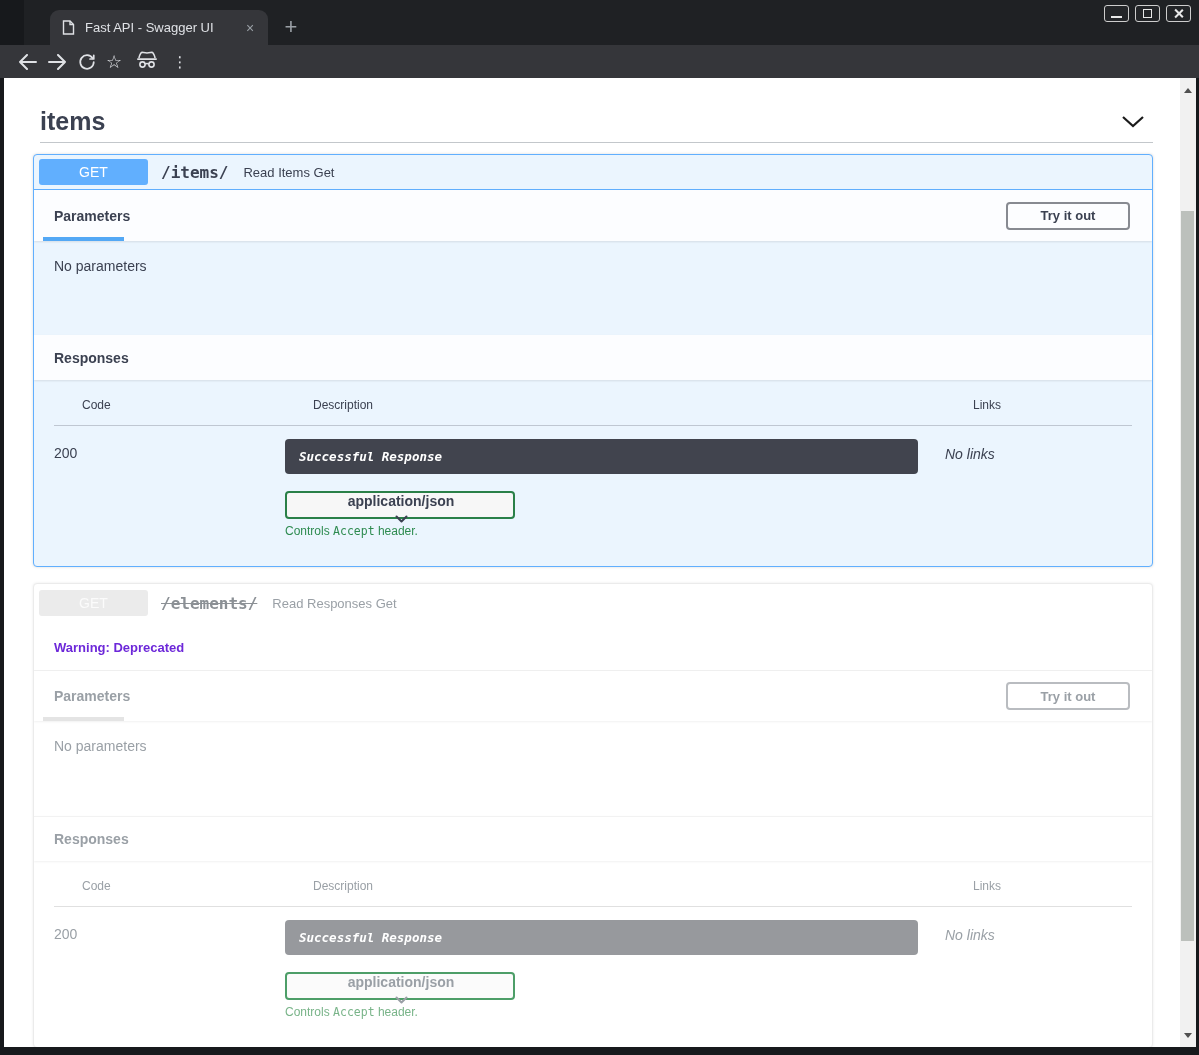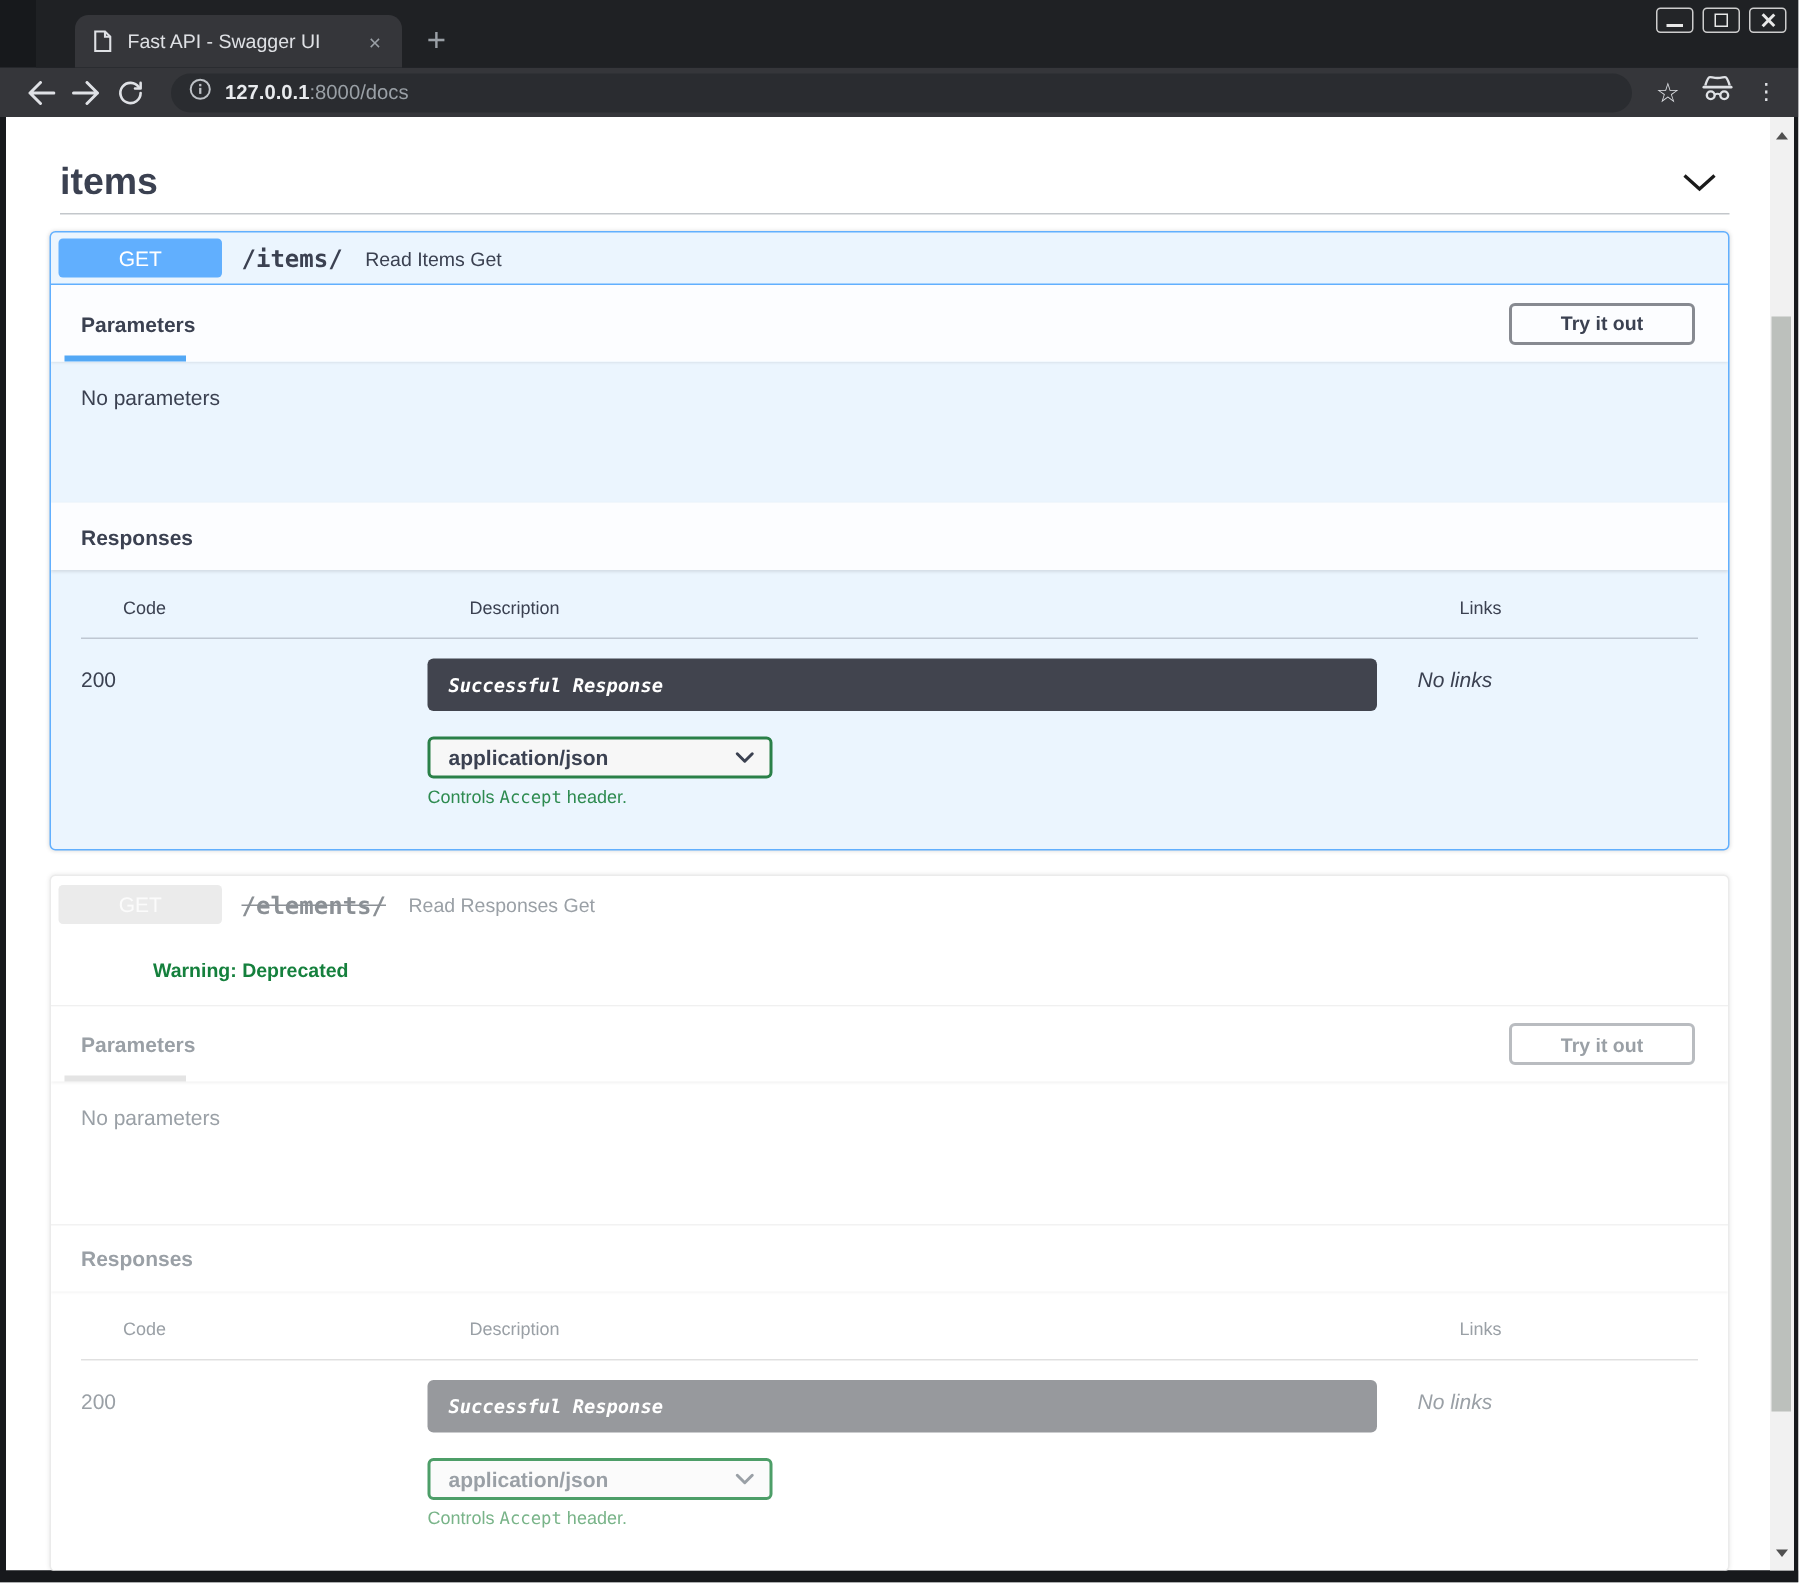--- a/index.html
+++ b/index.html
@@ -66,21 +66,21 @@
   .method-badge { width:109px; height:26px; border-radius:3px; display:flex; align-items:center; justify-content:center;
                   font-size:14px; font-weight:normal; color:#fff; flex:none; }
   .get .method-badge { background:#61affe; }
   .deprecated .method-badge { background:#ebebeb; color:#fbfbfb; }
   .op-path { font-family:"DejaVu Sans Mono", monospace; font-size:16px; font-weight:bold; color:#3b4151; margin-left:13px; }
   .deprecated .op-path { color:#8b9095; text-decoration:line-through; }
   .op-desc { font-size:13px; color:#3b4151; margin-left:15px; }
   .deprecated .op-desc { color:#9aa0a6; }
 
   .warning-row { padding:16px 20px 0; height:49px; border-bottom:1px solid #f0f0f0; }
-  .warning-text { font-size:13px; font-weight:bold; color:#15803d;margin-left:48px; }
+  .warning-text { font-size:13px; font-weight:bold; color:#6d28d9; }
 
   .sec-header { height:51px; display:flex; align-items:center; justify-content:space-between;
                 padding:0 22px 0 20px; background:rgba(255,255,255,.82); box-shadow:0 1px 2px rgba(0,0,0,.10); }
   .deprecated .sec-header { height:50px; background:#fff; box-shadow:0 1px 2px rgba(0,0,0,.06); }
   .tab-item { position:relative; height:100%; display:flex; align-items:center; }
   .tab-label { font-size:14px; font-weight:bold; color:#3b4151; }
   .deprecated .tab-label { color:#9aa0a6; }
   .tab-item::after { content:""; position:absolute; left:-11px; bottom:0; width:81px; height:4px; background:#53a8f5; }
   .deprecated .tab-item::after { background:#e4e4e4; }
   .btn-try { width:124px; height:28px; background:transparent; border:2px solid #878a91; border-radius:4px;
@@ -104,21 +104,21 @@
   .deprecated .t-head { border-bottom-color:rgba(0,0,0,.12); }
   .th { font-size:12px; font-weight:normal; color:#3b4151;margin-left:28px; }
   .deprecated .th { color:#9aa0a6; }
   .t-row { padding-top:13px; }
   .td-code { font-size:14px; color:#3b4151; padding-top:6px; }
   .deprecated .td-code { color:#9aa0a6; }
   .resp-box { width:633px; height:35px; border-radius:4px; background:#41444e; display:flex; align-items:center; padding:0 14px; }
   .deprecated .resp-box { background:#97999d; }
   .resp-box span { font-family:"DejaVu Sans Mono", monospace; font-style:italic; font-weight:bold; font-size:12.5px; color:#fff; }
   .media-select { width:230px; height:28px; margin-top:17px; background:#f7f7f7; border:2px solid #2a8048; border-radius:4px;
-                  display:flex; align-items:center; justify-content:space-between; padding:0 10px 0 12px; }
+                  display:flex; align-items:center; justify-content:space-between; padding:0 10px 0 12px;flex-direction:column; }
   .deprecated .media-select { border-color:#4d9e68; background:#fbfbfb; }
   .media-select .sel-label { font-size:14px; font-weight:bold; color:#3b4151; }
   .deprecated .media-select .sel-label { color:#9aa0a6; }
   .media-hint { margin-top:5px; font-size:12px; color:#2e8b50; }
   .deprecated .media-hint { color:#79b489; }
   .media-hint .mono { font-family:"DejaVu Sans Mono", monospace; font-size:11.5px; }
   .td-links { padding-top:6px; }
   .no-links { font-size:14px; font-style:italic; color:#3b4151; }
   .deprecated .no-links { color:#9aa0a6; }
 
@@ -164,30 +164,20 @@
       <svg width="19" height="16" viewBox="0 0 19 16">
           <path d="M10 1l7 7-7 7M17 8H1" fill="none" stroke="#dfe1e5" stroke-width="2" stroke-linecap="round" stroke-linejoin="round"></path>
         </svg>
     </span>
     <span class="nav-ico">
       <svg width="18" height="18" viewBox="0 0 24 24">
           <path d="M19.5 7A9 9 0 1 0 21 12" fill="none" stroke="#dfe1e5" stroke-width="2.3" stroke-linecap="round"></path>
           <path d="M21 3v5h-5" fill="none" stroke="#dfe1e5" stroke-width="2.3" stroke-linecap="round" stroke-linejoin="round"></path>
         </svg>
     </span>
-    <div class="urlbar">
-      <span>
-        <svg width="15" height="15" viewBox="0 0 16 16">
-            <circle cx="8" cy="8" r="6.8" fill="none" stroke="#bdc1c6" stroke-width="1.4"></circle>
-            <rect x="7.2" y="7" width="1.6" height="4.3" fill="#bdc1c6"></rect>
-            <rect x="7.2" y="4.2" width="1.6" height="1.7" fill="#bdc1c6"></rect>
-          </svg>
-      </span>
-      <span><span class="url-host">127.0.0.1</span><span class="url-rest">:8000/docs</span></span>
-    </div>
     <div class="tool-right">
       <span class="star-ico">☆</span>
       <span>
         <svg width="22" height="18" viewBox="0 0 22 18">
             <path d="M3 7c0-1 1.5-5 2.5-5.5C6.5 1 8 2 11 2s4.5-1 5.5-.5C17.5 2 19 6 19 7" fill="none" stroke="#dfe1e5" stroke-width="1.6"></path>
             <rect x="1" y="7.2" width="20" height="1.8" rx="0.9" fill="#dfe1e5"></rect>
             <circle cx="6.5" cy="13.5" r="2.6" fill="none" stroke="#dfe1e5" stroke-width="1.6"></circle>
             <circle cx="15.5" cy="13.5" r="2.6" fill="none" stroke="#dfe1e5" stroke-width="1.6"></circle>
             <path d="M9 13.2c1.2-.8 2.8-.8 4 0" fill="none" stroke="#dfe1e5" stroke-width="1.4"></path>
           </svg>

